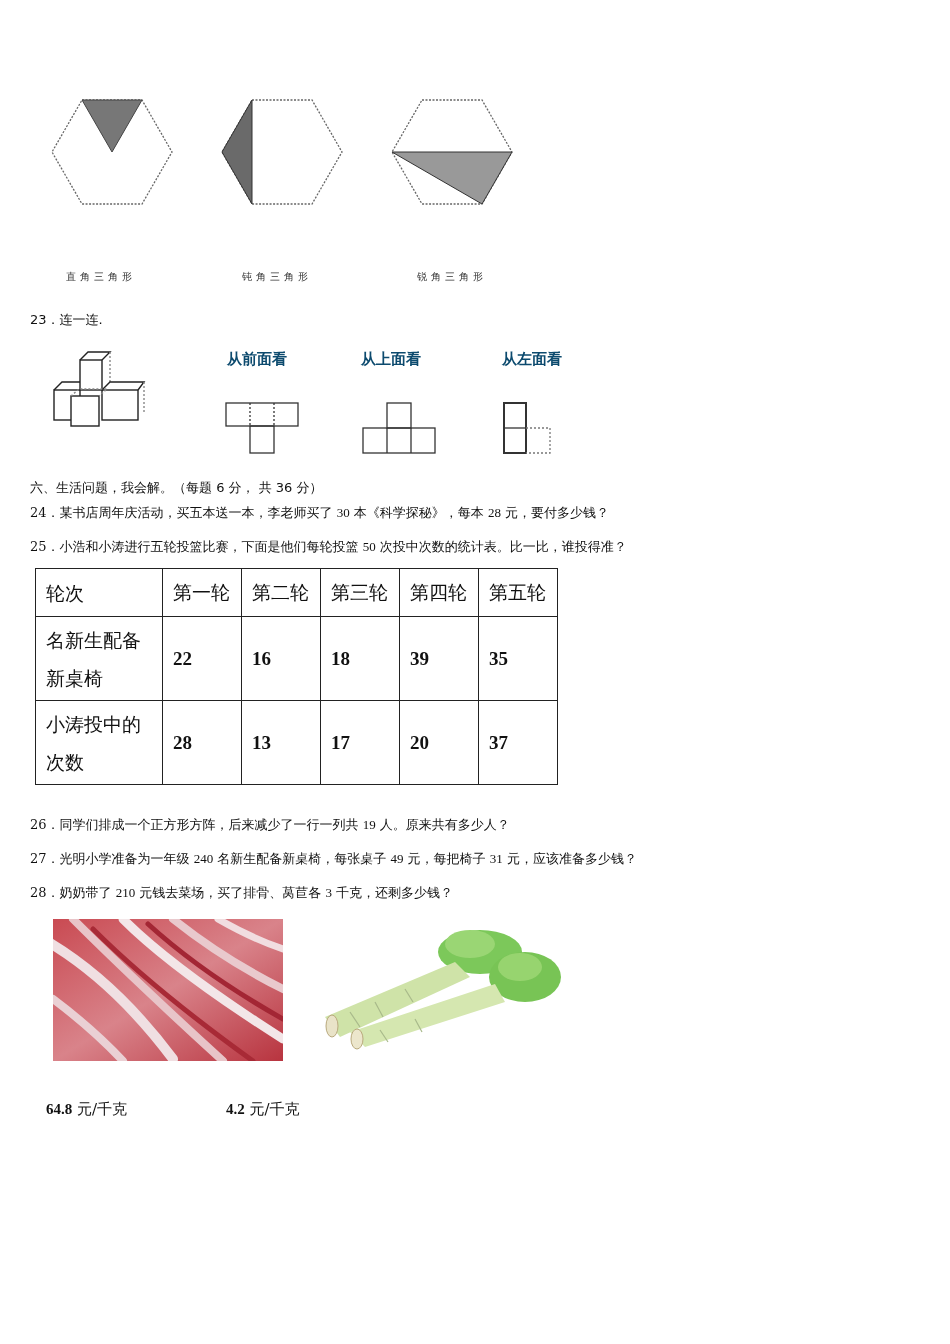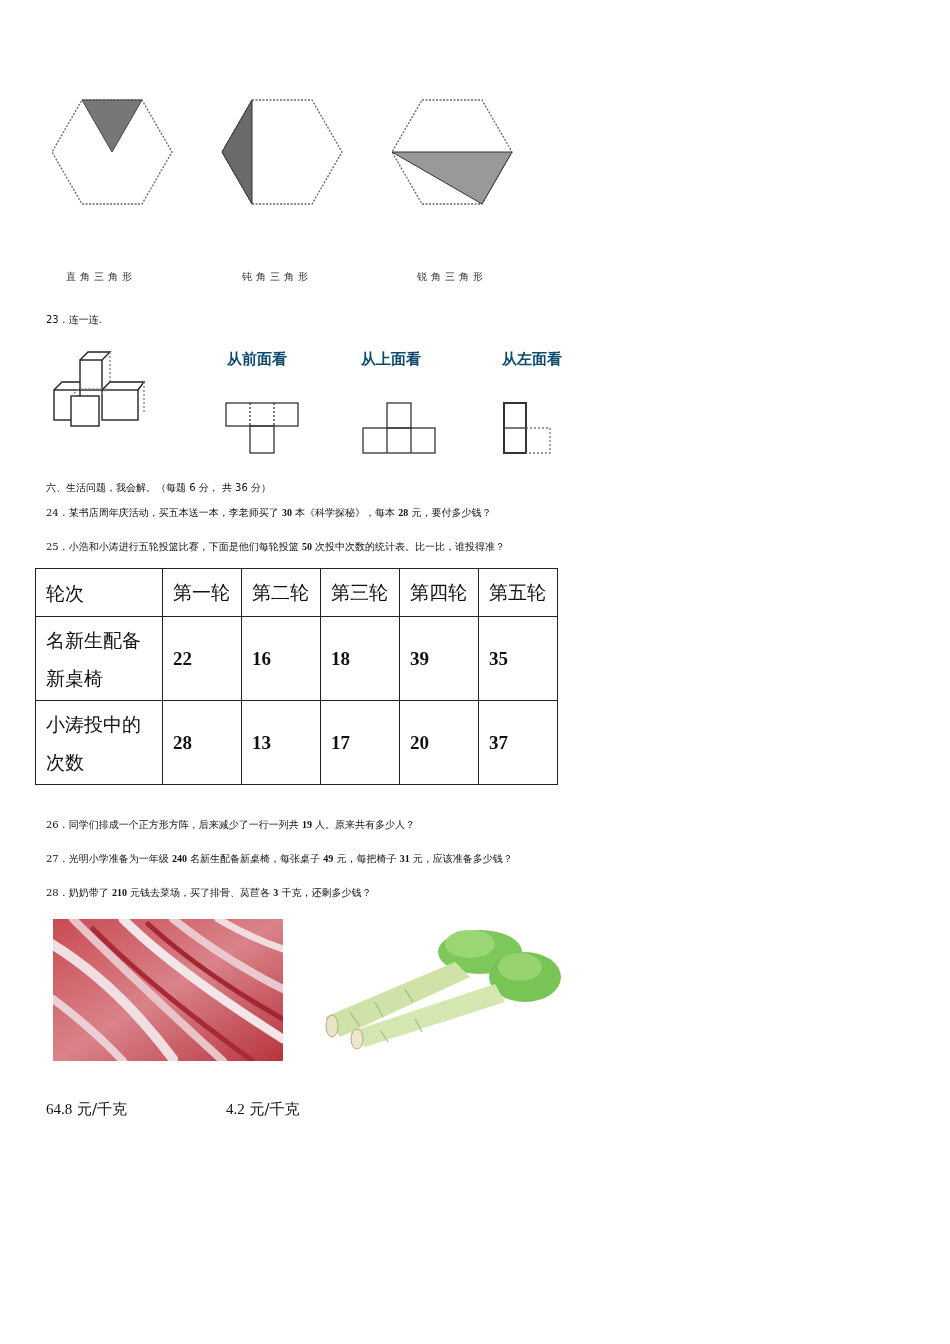--- a/index.html
+++ b/index.html
@@ -1,31 +1,31 @@
 <!DOCTYPE html>
 <html><head>
 <meta charset="utf-8">
 <style>
   html, body { margin: 0; padding: 0; background: #ffffff; }
   body { width: 950px; height: 1344px; position: relative; overflow: hidden;
          font-family: "DejaVu Serif", "Liberation Serif", serif; color: #111; }
   .abs { position: absolute; }
-  .line { position: absolute; left: 46px; font-size: 10px; white-space: nowrap; line-height: 20px; }
-  .line b, .num { font-family: "Liberation Serif", serif; font-weight: bold; }
+  .line { position: absolute; left: 30px; font-size: 13px; white-space: nowrap; line-height: 20px; }
+  .line b, .num { font-family: "Liberation Serif", serif; font-weight: normal; }
   .cap { position: absolute; font-size: 10px; color: #333; letter-spacing: 4px; font-family: "DejaVu Serif", serif; }
   .view-label { position: absolute; font-size: 15px; font-weight: bold; color: #0c4a6e; }
   table.stats { position: absolute; left: 35px; top: 568px; border-collapse: collapse; }
   table.stats td { border: 1.5px solid #222; font-size: 19px; vertical-align: middle; padding: 0 10px; }
   table.stats tr.hdr td { height: 47px; }
   table.stats tr.row td { height: 83px; }
   table.stats td.rowhead { width: 106px; line-height: 38px; }
   table.stats td.c { width: 58px; }
   table.stats td.val { font-family: "Liberation Serif", serif; font-weight: bold; }
   .price { position: absolute; top: 1100px; font-size: 15px; }
-  .price .n { font-family: "Liberation Serif", serif; font-weight: normal; }
+  .price .n { font-family: "Liberation Serif", serif; font-weight: bold; }
 </style>
 </head>
 <body>
 
 <svg class="abs" style="left:50px;top:97px" width="125" height="110" viewBox="0 0 125 110">
   <polygon points="32,3 92,3 122,55 92,107 32,107 2,55" fill="none" stroke="#666" stroke-width="1.3" stroke-dasharray="2,1.5"></polygon>
   <polygon points="32,3 92,3 62,55" fill="#777" stroke="#444" stroke-width="1"></polygon>
 </svg>
 <svg class="abs" style="left:220px;top:97px" width="125" height="110" viewBox="0 0 125 110">
   <polygon points="32,3 92,3 122,55 92,107 32,107 2,55" fill="none" stroke="#666" stroke-width="1.3" stroke-dasharray="2,1.5"></polygon>

